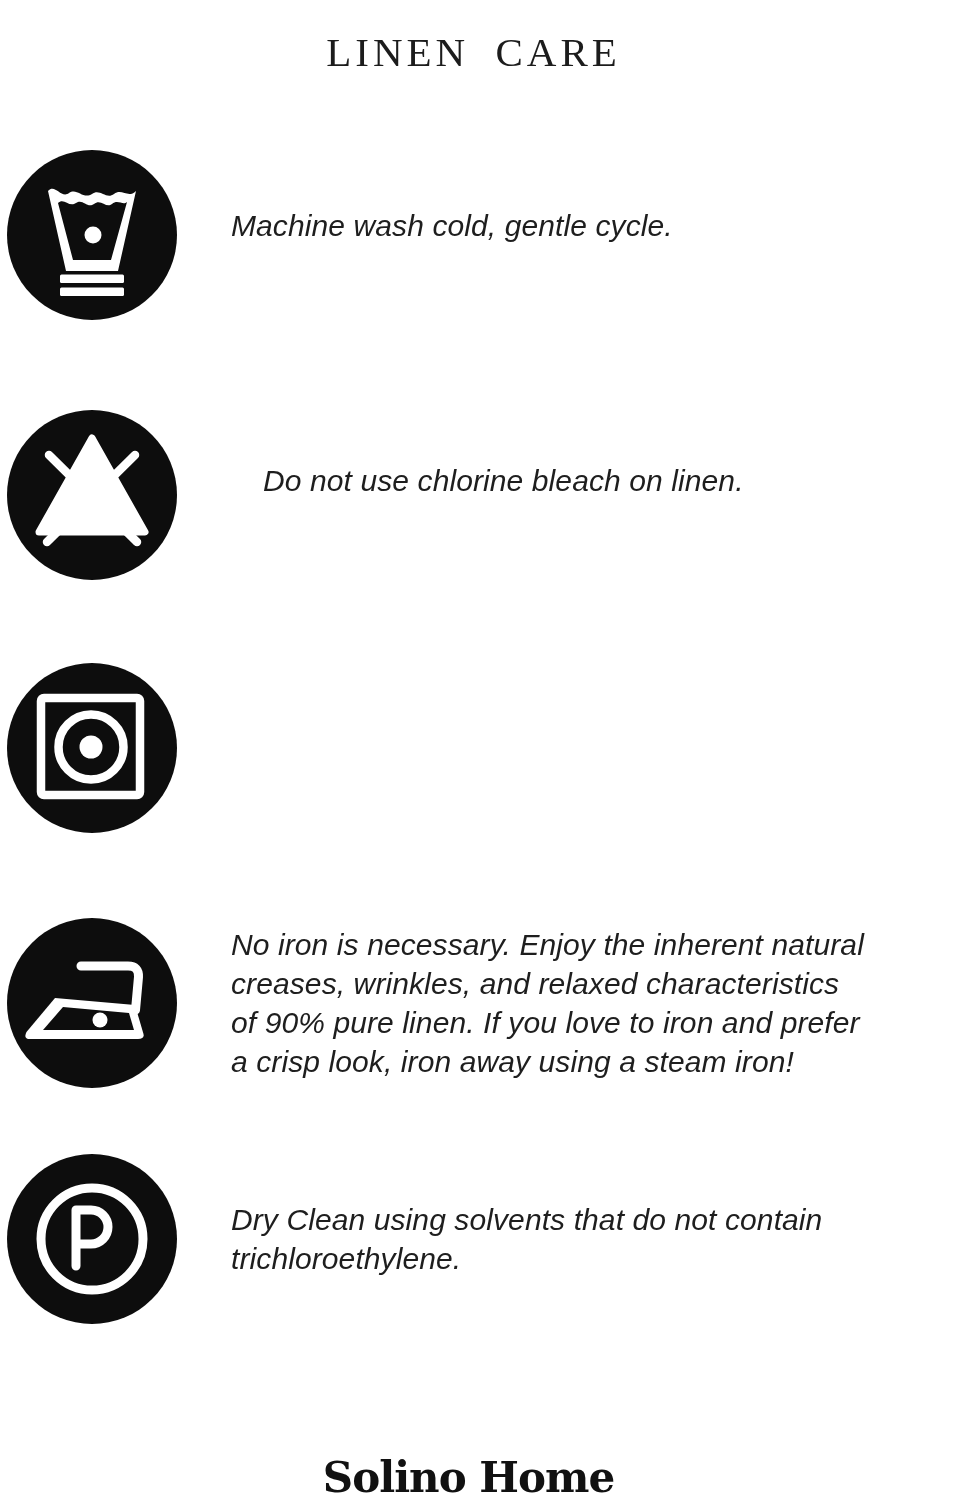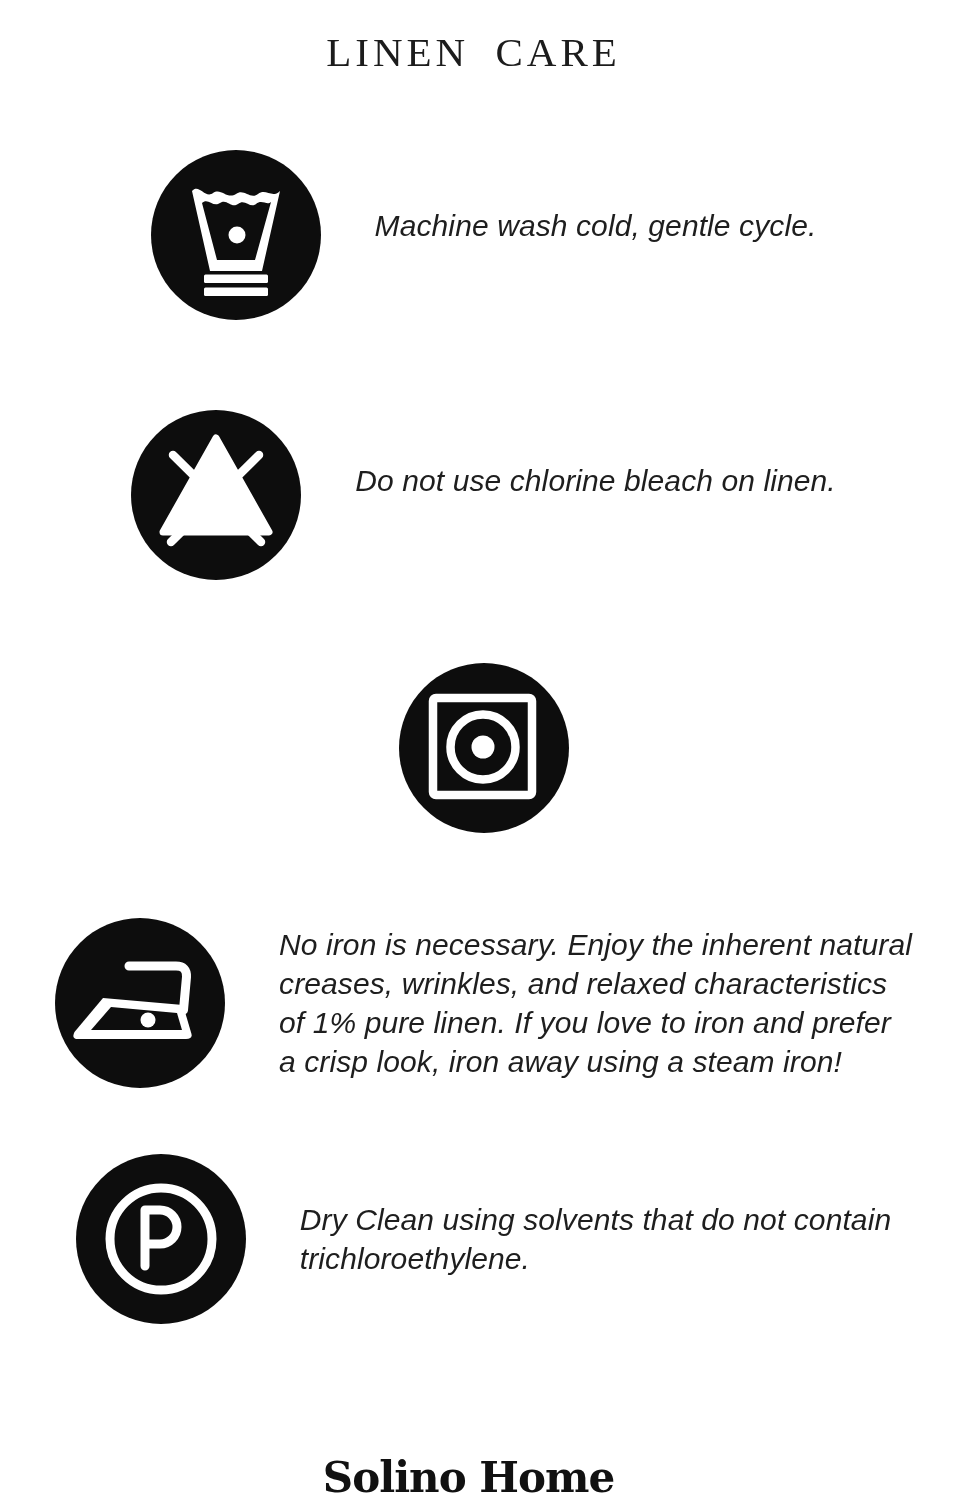--- a/index.html
+++ b/index.html
@@ -23,34 +23,34 @@
     text-align:center;
     font-family:"Liberation Serif",serif;
     font-weight:400;
     font-size:41px;line-height:50px;
     letter-spacing:4px;word-spacing:12px;
     color:#1c1c1c;
   }
   .care-row{
     position:absolute;left:7px;width:953px;
     height:170px;
-    display:flex;align-items:center;gap:54px;justify-content:center;
+    display:flex;align-items:center;gap:54px;
   }
   .care-icon{width:170px;height:170px;flex:0 0 170px;display:block;}
   .care-text{
     margin:0;max-width:740px;
     font-style:italic;
     font-weight:500;
     font-size:30px;line-height:39px;
     letter-spacing:.1px;
     color:var(--ink);
     white-space:pre-line;
   }
   .nudge-10{transform:translateY(-10px);}
-  .nudge-16{transform:translateY(-15px);}
+  .nudge-16{transform:translateY(-15px);margin-left:32px;}
   .brand-footer{
     position:absolute;top:1454px;left:0;width:937px;
     padding-right:30px;
     text-align:center;
     font-family:"DejaVu Serif","Liberation Serif",serif;
     font-weight:700;
     font-size:42px;line-height:48px;
     letter-spacing:-1px;
     color:#111111;
   }
@@ -96,21 +96,21 @@
   <div class="care-row" style="top:918px">
     <svg class="care-icon" viewBox="0 0 170 170" aria-hidden="true">
       <circle cx="85" cy="85" r="85" fill="var(--icon-bg)"></circle>
       <path d="M74 48 L121 48 Q132 48 131.5 59 L128.5 92" fill="none" stroke="var(--icon-fg)" stroke-width="9" stroke-linecap="round"></path>
       <path fill="var(--icon-fg)" d="M48 80 L128 87 L136.5 116 Q137.5 121 131 121 L23 121 Q16 121 19.5 114 Z"></path>
       <path fill="var(--icon-bg)" d="M56 89 L122 95 L127 112 L36 112 Z"></path>
       <circle cx="93" cy="102" r="7.5" fill="var(--icon-fg)"></circle>
     </svg>
     <p class="care-text">No iron is necessary. Enjoy the inherent natural
 creases, wrinkles, and relaxed characteristics
-of 1% pure linen. If you love to iron and prefer
+of 90% pure linen. If you love to iron and prefer
 a crisp look, iron away using a steam iron!</p>
   </div>
 
   <div class="care-row" style="top:1154px">
     <svg class="care-icon" viewBox="0 0 170 170" aria-hidden="true">
       <circle cx="85" cy="85" r="85" fill="var(--icon-bg)"></circle>
       <circle cx="85" cy="85" r="51" fill="none" stroke="var(--icon-fg)" stroke-width="9"></circle>
       <path d="M69 112 L69 56 L84 56 A17 17 0 0 1 84 90 L69 90" fill="none" stroke="var(--icon-fg)" stroke-width="9" stroke-linecap="round" stroke-linejoin="round"></path>
     </svg>
     <p class="care-text">Dry Clean using solvents that do not contain

